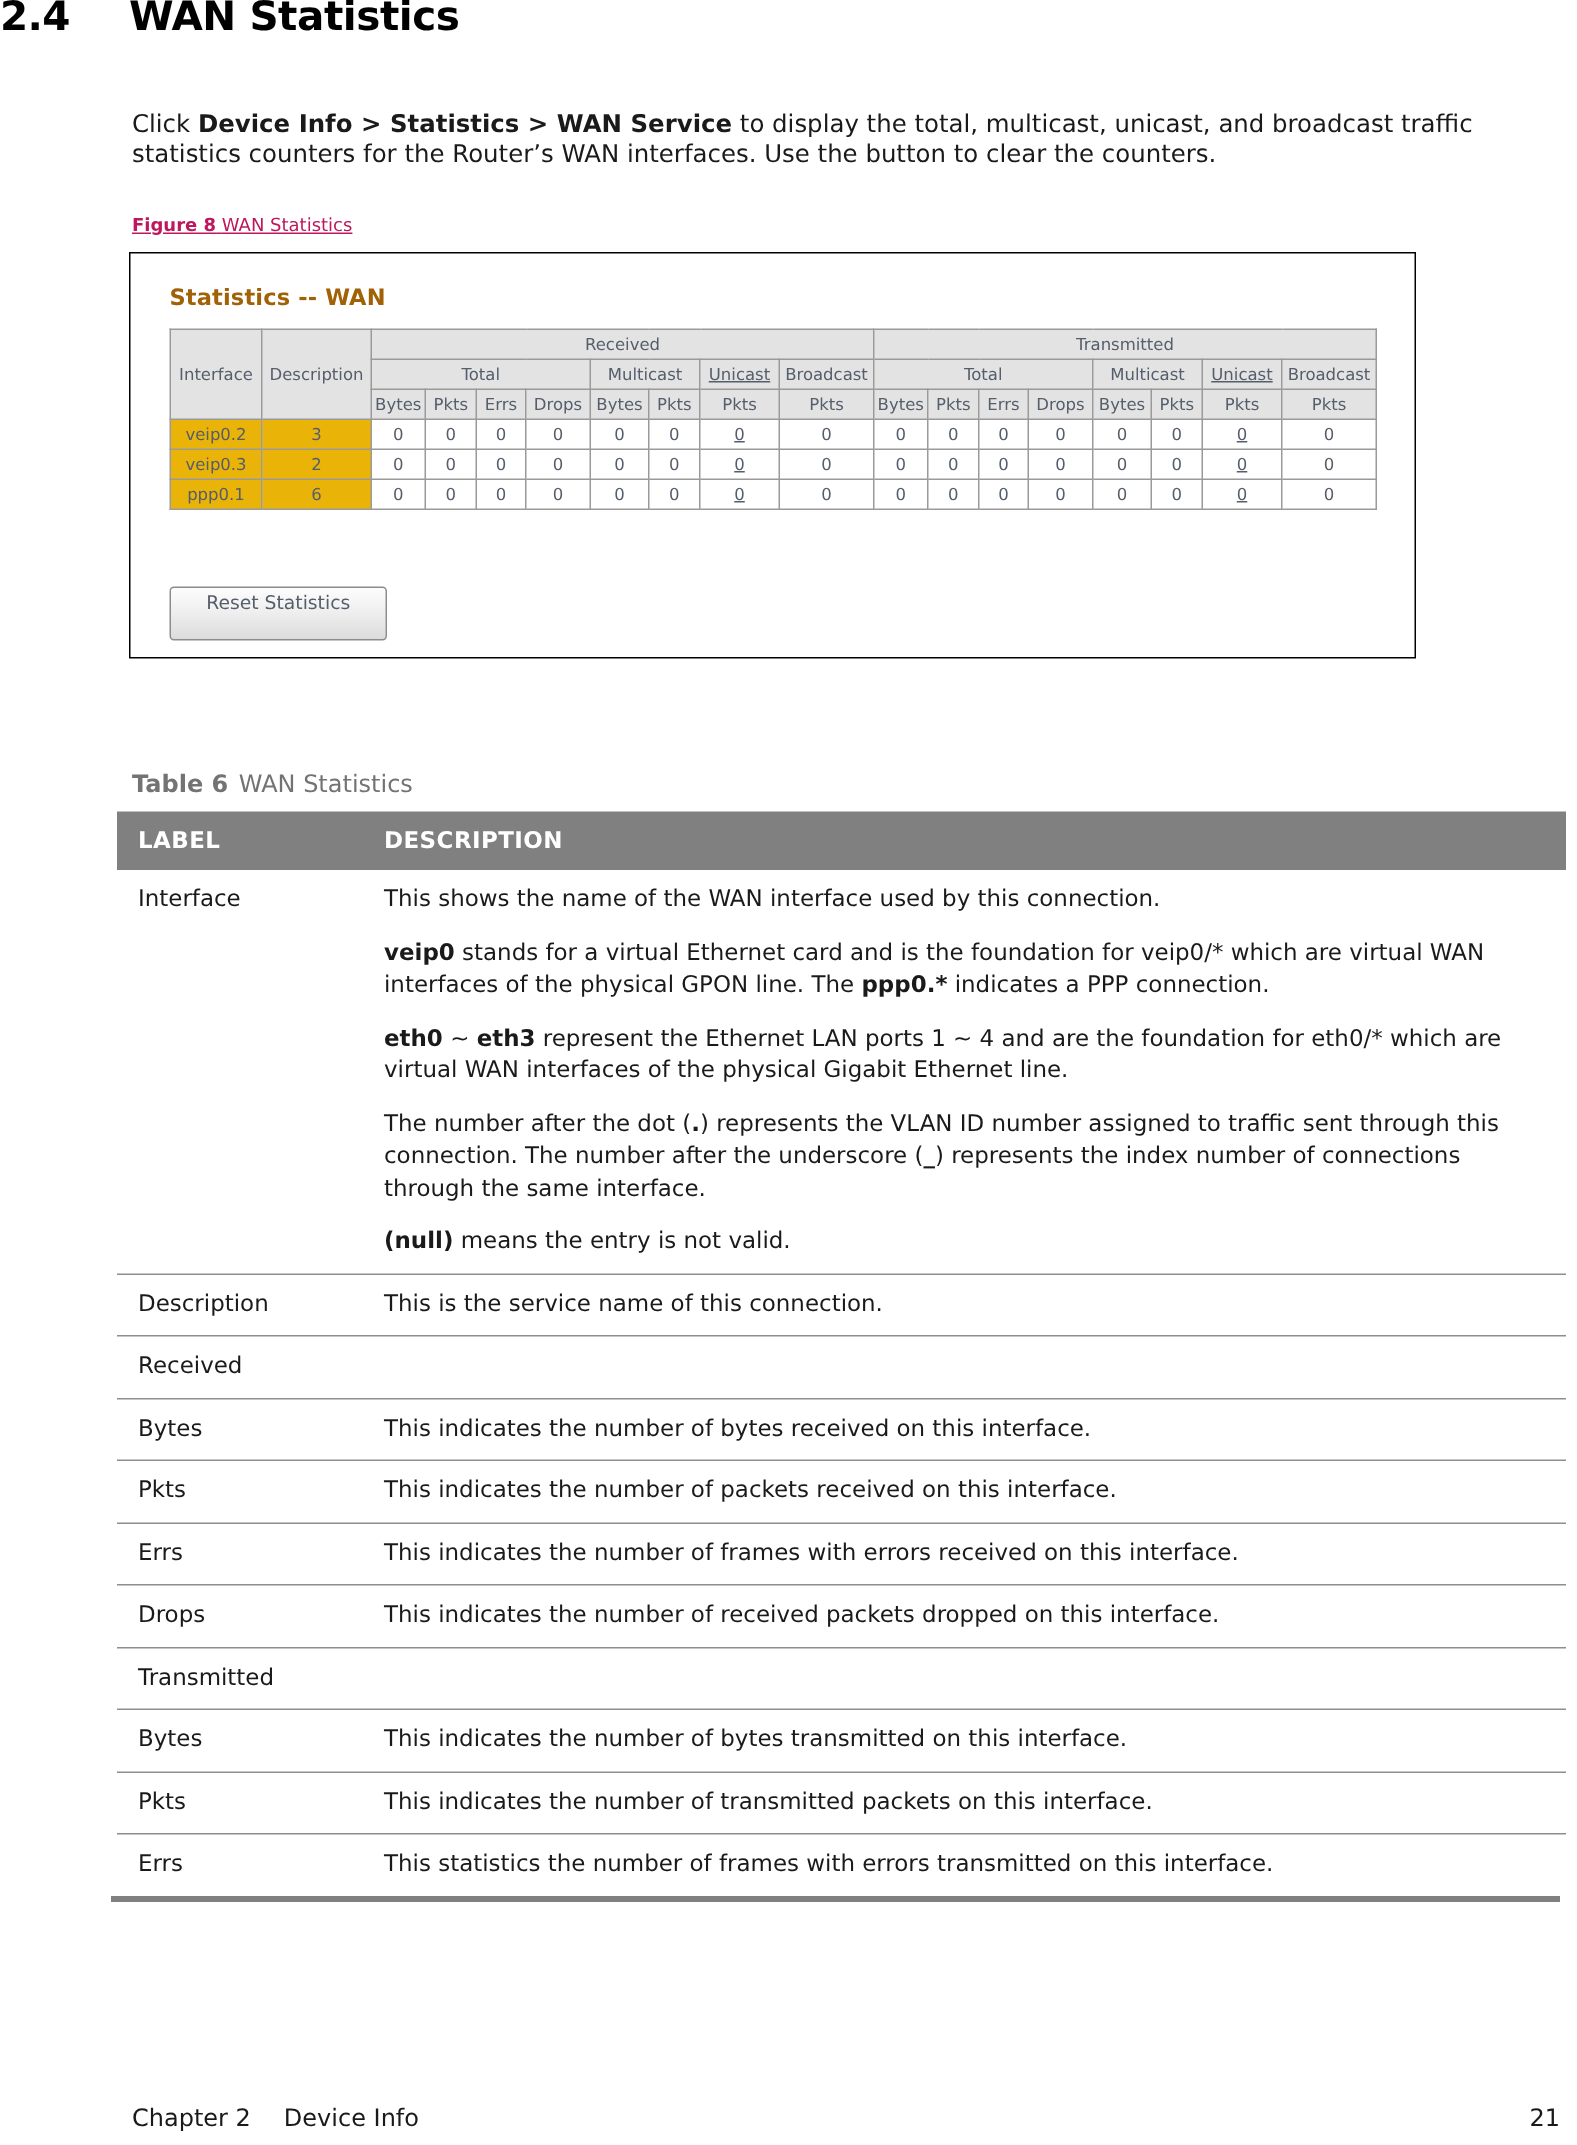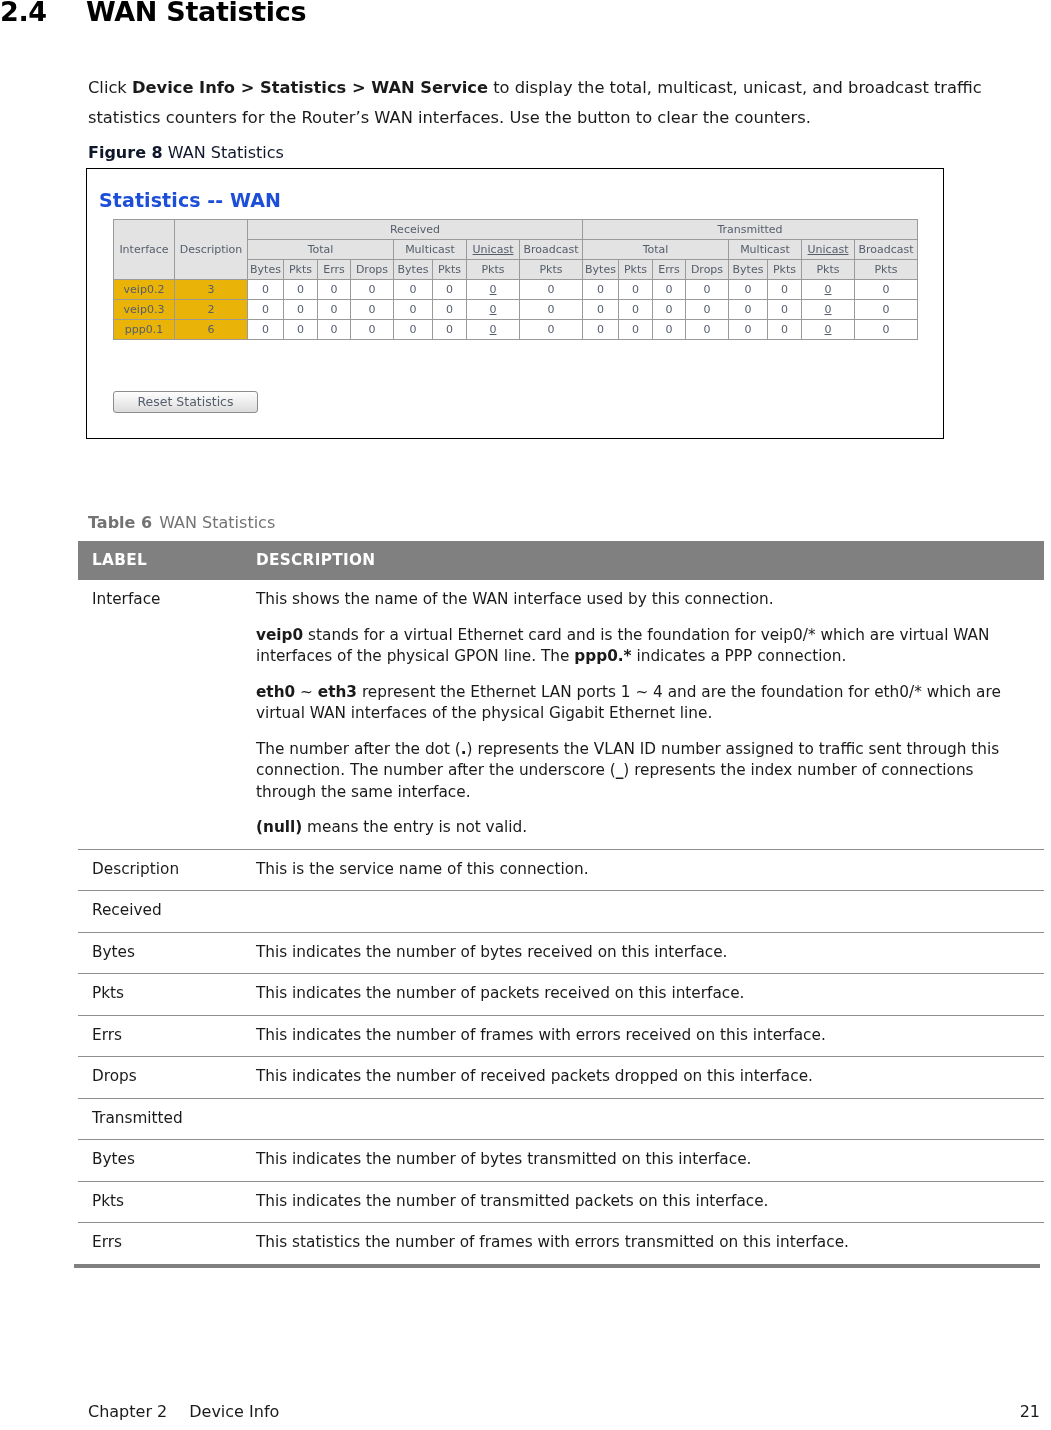--- a/index.html
+++ b/index.html
@@ -38,53 +38,54 @@
     letter-spacing: -0.3px;
   }
 
   
   .intro-para {
     position: absolute;
     left: 88px;
     top: 57px;
     width: 952px;
     font-size: 16.3px;
-    line-height: 30px;
+    line-height: 20px;
     color: #1a1a1a;
   }
   .intro-para b { font-weight: bold; }
 
   
   .figure-caption {
     position: absolute;
     left: 88px;
     top: 143px;
-    font-size: 16px;
-    color: #0f172a;
+    font-size: 12px;
+    color: #be185d;
+    text-decoration: underline;
   }
   .figure-caption .cap-label { font-weight: bold; }
 
   
   .figure-frame {
     position: absolute;
     left: 86px;
     top: 168px;
     width: 858px;
     height: 271px;
     border: 1.5px solid #000000;
     background: #ffffff;
     box-sizing: border-box;
   }
   .ui-title {
     position: absolute;
-    left: 12px;
+    left: 26px;
     top: 20px;
-    font-size: 19px;
+    font-size: 15px;
     font-weight: bold;
-    color: #1d4ed8;
+    color: #a16207;
     font-family: "DejaVu Sans", "Liberation Sans", sans-serif;
     letter-spacing: 0.1px;
   }
 
   
   .stats-table {
     position: absolute;
     left: 26px;
     top: 50px;
     border-collapse: collapse;
@@ -124,21 +125,21 @@
   .col-upkts  { width: 52px; text-decoration: underline; }
   .col-bpkts  { width: 62px; }
   .stats-table td.rowhead.iface { text-align: center; }
 
   
   .reset-btn {
     position: absolute;
     left: 26px;
     top: 222px;
     width: 145px;
-    height: 22px;
+    height: 36px;
     line-height: 20px;
     text-align: center;
     font-size: 12.5px;
     color: #555e6b;
     font-family: "DejaVu Sans", "Liberation Sans", sans-serif;
     background: linear-gradient(to bottom, #fdfdfd 0%, #ececec 55%, #dcdcdc 100%);
     border: 1px solid #8c8c8c;
     border-radius: 3px;
     box-sizing: border-box;
     cursor: pointer;

